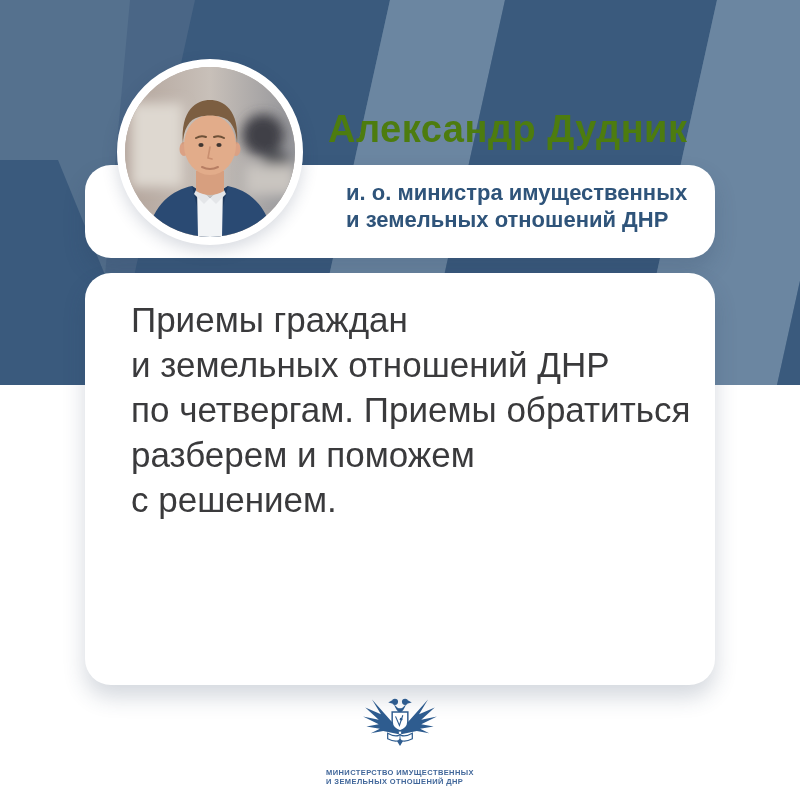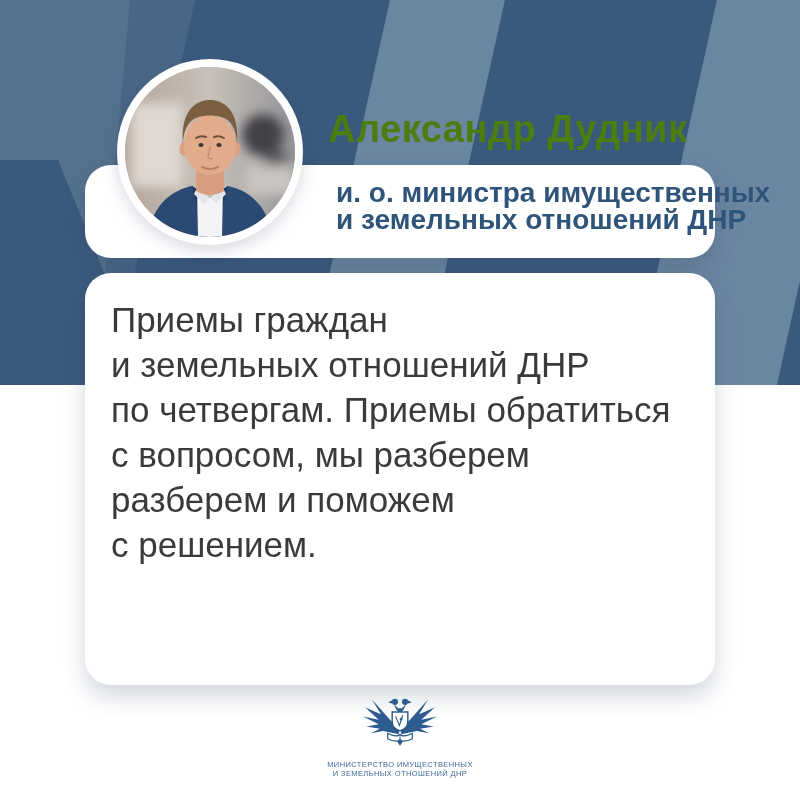--- a/index.html
+++ b/index.html
@@ -18,46 +18,46 @@
   }
   .title-card{left:85px;top:165px;width:630px;height:93px;}
   .quote-card{left:85px;top:273px;width:630px;height:412px;}
   
   .person-name{
     position:absolute;left:328px;top:108px;
     color:#4d7c0f;font-size:38px;font-weight:700;letter-spacing:.5px;
     white-space:nowrap;
   }
   .person-role{
-    position:absolute;left:336px;top:179px;
-    color:#2f547a;font-size:28px;font-weight:700;line-height:27px;
+    position:absolute;left:346px;top:179px;
+    color:#2f547a;font-size:22px;font-weight:700;line-height:27px;
     white-space:nowrap;
   }
   
   .avatar{
     position:absolute;left:117px;top:59px;width:170px;height:170px;
     border:8px solid #ffffff;border-radius:50%;overflow:hidden;
     background:#bdb2a9;box-shadow:0 6px 16px rgba(38,58,88,0.18);
   }
   .avatar svg{display:block;width:170px;height:170px;}
   
   .quote-text{
-    position:absolute;left:26px;top:24px;right:22px;
+    position:absolute;left:46px;top:24px;right:22px;
     color:#3a3a3c;font-size:35px;line-height:45px;font-weight:400;
   }
   .quote-line{white-space:nowrap;}
   
   .footer-logo{
     position:absolute;left:0;top:694px;width:800px;
     display:flex;flex-direction:column;align-items:center;
   }
   .footer-logo svg{display:block;width:82px;height:56px;}
   .org-name{
-    margin-top:10px;text-align:center;color:#41679a;
-    font-size:7.5px;font-weight:400;letter-spacing:.4px;line-height:9px;
+    margin-top:18px;text-align:left;color:#41679a;
+    font-size:7.5px;font-weight:700;letter-spacing:.4px;line-height:9px;
     text-transform:uppercase;
   }
 </style>
 </head>
 <body>
 
 <div class="canvas">
 
   <svg class="bg-pattern" viewBox="0 0 800 385" preserveAspectRatio="none" aria-hidden="true">
     <rect x="0" y="0" width="800" height="385" fill="#55718E"></rect>
@@ -77,21 +77,20 @@
     <polygon points="0,160 58,160 150,385 0,385" fill="#3A5A7D"></polygon>
   </svg>
 
   <div class="card title-card"></div>
 
   <div class="card quote-card">
     <div class="quote-text">
       <div class="quote-line">Приемы граждан</div>
       <div class="quote-line">и земельных отношений ДНР</div>
       <div class="quote-line">по четвергам. Приемы обратиться</div>
-      <div class="quote-line">с вопросом, мы разберем</div>
       <div class="quote-line">разберем и поможем</div>
       <div class="quote-line">с решением.</div>
     </div>
   </div>
 
   <div class="person-name">Александр Дудник</div>
 
   <div class="person-role">
     <div>и. о. министра имущественных</div>
     <div>и земельных отношений ДНР</div>

